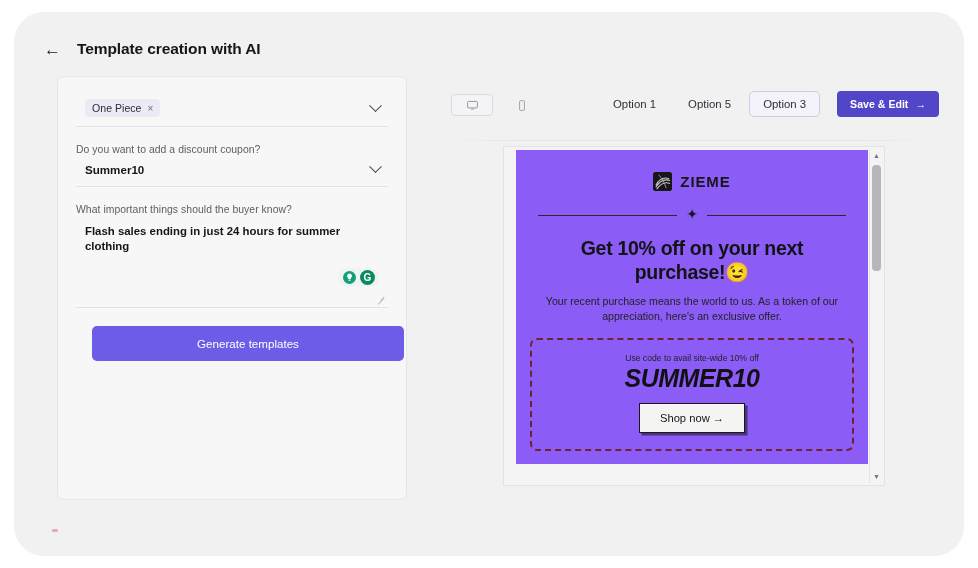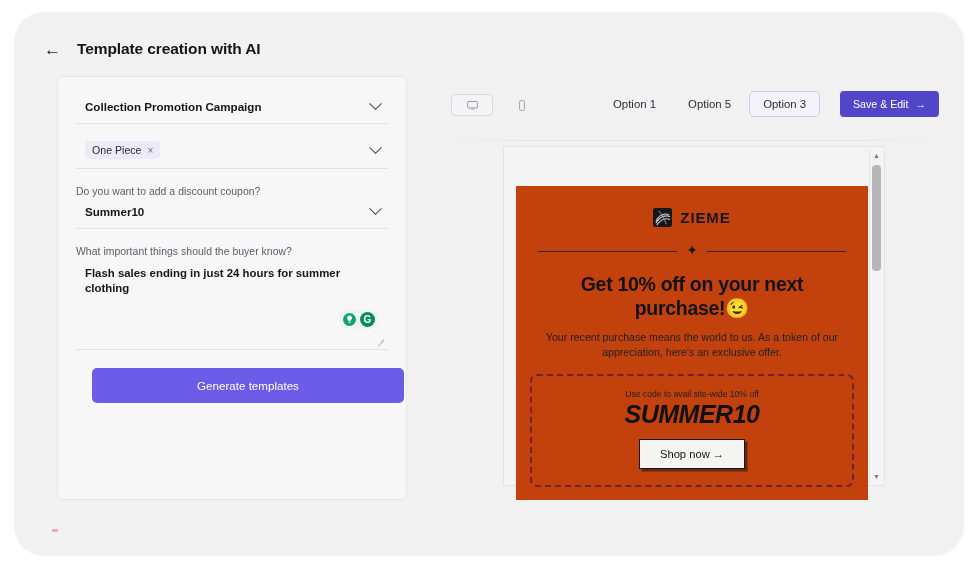--- a/index.html
+++ b/index.html
@@ -231,21 +231,21 @@
     border: 1px solid #cfcbe9;
   }
 
   #save-edit-btn {
     position: absolute;
     right: 10px;
     top: 5px;
     background: #5246c8;
     color: #ffffff;
     font-size: 10.6px;
-    font-weight: 400;
+    font-weight: 700;
     border: none;
     border-radius: 4px;
     padding: 7px 13px;
     display: flex;
     align-items: center;
     gap: 7px;
     cursor: pointer;
     font-family: "Liberation Sans", sans-serif;
   }
 
@@ -267,23 +267,22 @@
     height: 340px;
     background: #f4f4f5;
     border: 1px solid #e3e3e6;
   }
   #preview-body {
     position: absolute;
     left: 12px;
     top: 3px;
     width: 352px;
     height: 314px;
-    background: #c2410c;
+    background: #8b5cf6;
     overflow: hidden;
-    margin-top: 36px;
   }
 
   #brand-row {
     display: flex;
     align-items: center;
     justify-content: center;
     gap: 8px;
     margin-top: 22px;
   }
   #brand-logo {
@@ -401,24 +400,20 @@
 
 <div id="app-shell">
 
   <div id="page-header">
     <span id="back-arrow">←</span>
     <span id="page-title">Template creation with AI</span>
   </div>
 
   <div id="form-card">
 
-    <div class="select-row">
-      <span class="select-value">Collection Promotion Campaign</span>
-      <span class="chev"></span>
-    </div>
 
     <div class="select-row">
       <span class="chip">
         <span>One Piece</span>
         <span class="chip-x">×</span>
       </span>
       <span class="chev"></span>
     </div>
 
     <div class="field-label">Do you want to add a discount coupon?</div>

